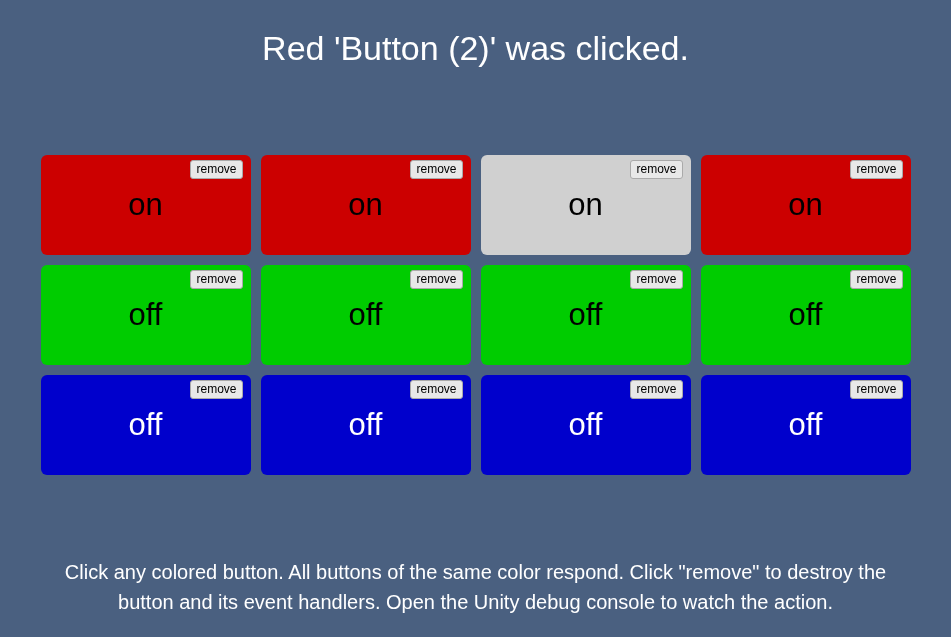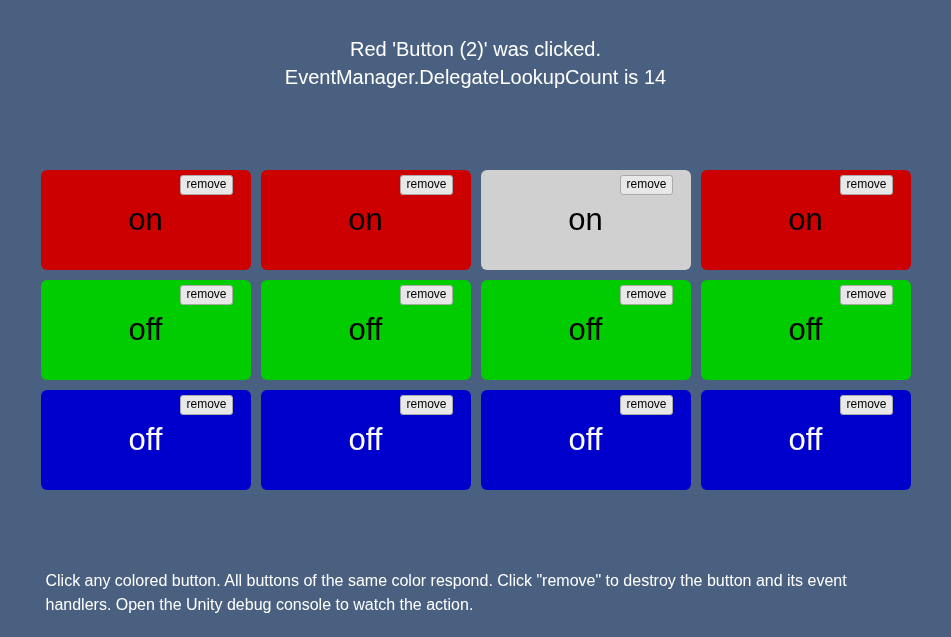--- a/index.html
+++ b/index.html
@@ -10,26 +10,26 @@
       width: 951px;
       height: 637px;
       display: flex;
       flex-direction: column;
       align-items: center;
       justify-content: space-between;
       padding: 20px 40px 20px 40px;
     }
 
     .header {
-      text-align: center;
+      text-align: right;
       color: #ffffff;
-      font-size: 20px;
+      font-size: 34px;
       font-family: 'Arial', sans-serif;
       line-height: 1.4;
-      margin-top: 15px;
+      margin-top: 5px;
     }
 
     .grid-container {
       display: grid;
       grid-template-columns: repeat(4, 210px);
       grid-template-rows: repeat(3, 100px);
       gap: 10px;
       margin: 10px 0;
     }
 
@@ -47,55 +47,54 @@
     .btn-cell .btn-label {
       font-size: 31px;
       color: #000000;
       font-weight: normal;
       font-family: Arial, sans-serif;
     }
 
     .btn-cell .remove-btn {
       position: absolute;
       top: 5px;
-      right: 18px;
+      right: 8px;
       background: #e8e8e8;
       border: 1px solid #aaa;
       border-radius: 3px;
       font-size: 12px;
       padding: 1px 5px;
       cursor: pointer;
       color: #000;
       font-family: Arial, sans-serif;
       line-height: 1.3;
     }
 
     .red { background-color: #cc0000; }
     .red-light { background-color: #d0d0d0; }
     .green { background-color: #00cc00; }
     .blue { background-color: #0000cc; }
 
     .blue .btn-label { color: #ffffff; }
     .red .btn-label { color: #000000; }
 
     .footer {
-      text-align: left;
+      text-align: center;
       color: #ffffff;
-      font-size: 16px;
+      font-size: 20px;
       font-family: Arial, sans-serif;
       line-height: 1.5;
       max-width: 860px;
     }
   </style>
 </head>
 <body>
 
 <div class="header">
   <div>Red 'Button (2)' was clicked.</div>
-  <div>EventManager.DelegateLookupCount is 14</div>
 </div>
 
 <div class="grid-container" id="button-grid">
 <div class="btn-cell red">
       <button class="remove-btn">remove</button>
       <span class="btn-label">on</span>
     </div>
     <div class="btn-cell red">
       <button class="remove-btn">remove</button>
       <span class="btn-label">on</span>

